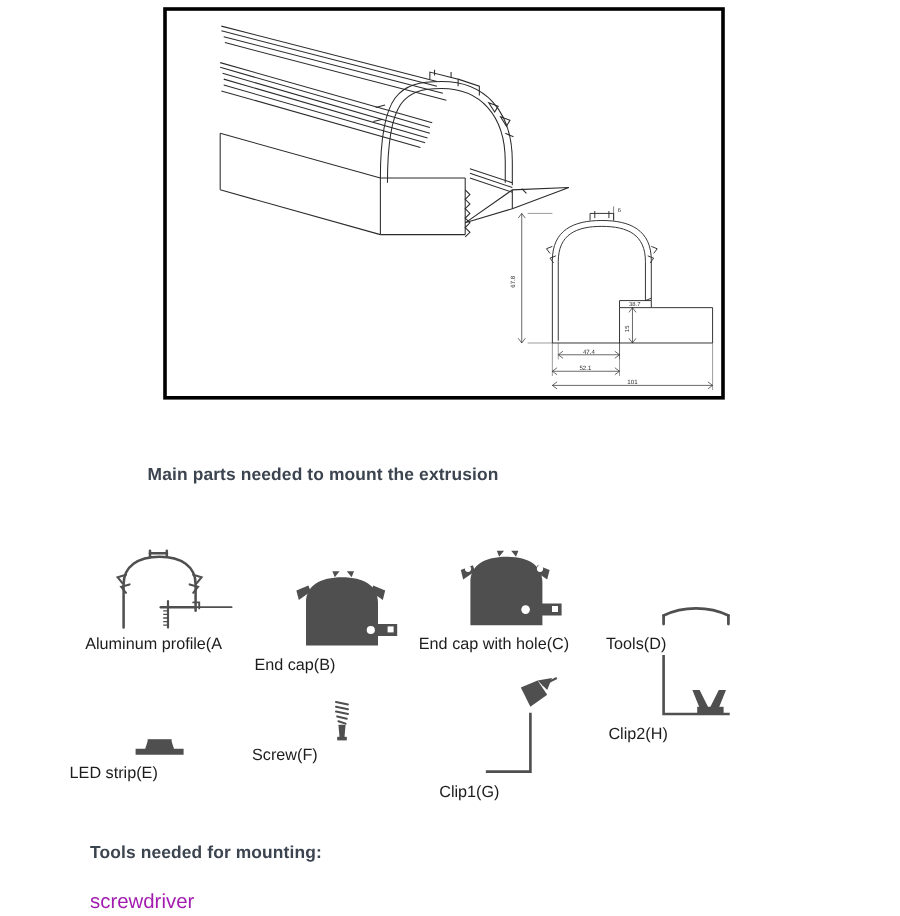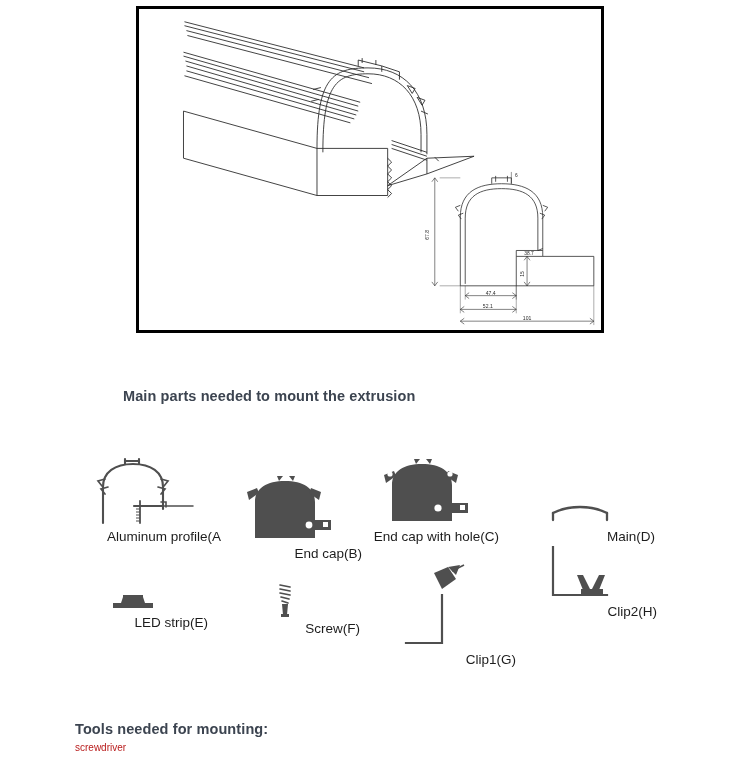--- a/index.html
+++ b/index.html
@@ -26,35 +26,35 @@
   
   .heading{
     position:absolute;
     font-size:14.5px;
     font-weight:bold;
     color:#3c4450;
     letter-spacing:.1px;
     white-space:nowrap;
   }
   #heading-parts{left:75px; top:388px;margin-left:48px;}
-  #heading-tools{left:75px; top:721px;}
+  #heading-tools{left:75px; top:703px;}
   .body-text{
     position:absolute;
-    font-size:10px;
+    font-size:17px;
     font-weight:normal;
-    color:#b91c1c;
+    color:#a21caf;
     white-space:nowrap;
   }
   #tools-screwdriver{left:75px; top:742px;}
 
   
   .part{
     position:absolute;
     width:150px;
-    text-align:right;
+    text-align:left;
   }
   .part-icon{
     height:70px;
     display:flex;
     align-items:flex-end;
     justify-content:center;
   }
   .part-icon svg{display:block;overflow:visible;}
   .part-label{
     font-size:13.5px;
@@ -62,21 +62,21 @@
     white-space:nowrap;
     margin-top:4px;
   }
 
   
   #part-a{left:71px;  top:455px;}
   #part-b{left:212px; top:472px;}
   #part-c{left:349px; top:455px;}
   #part-d{left:505px; top:455px;}
   
-  #part-e{left:58px;  top:557px;}
+  #part-e{left:58px;  top:578px;}
   #part-f{left:210px; top:563px;}
   #part-g{left:366px; top:561px;}
   #part-h{left:507px; top:513px;}
 
   #part-g .part-icon,#part-h .part-icon{height:88px;}
   #part-e .part-icon,#part-f .part-icon{height:55px;}
   #part-e .part-label,#part-f .part-label,
   #part-g .part-label,#part-h .part-label{margin-top:3px;}
 </style>
 </head>
@@ -261,21 +261,21 @@
 <div class="part" id="part-d">
   <div class="part-icon">
     <svg width="70" height="30" viewBox="0 0 70 30">
       <g fill="none" stroke="#4f4f4f" stroke-width="2.3" stroke-linecap="round">
         <path d="M8 18 C24 10 46 10 62 18"></path>
         <path d="M8 18 L8 25"></path>
         <path d="M62 18 L62 25"></path>
       </g>
     </svg>
   </div>
-  <div class="part-label">Main(D)</div>
+  <div class="part-label">Tools(D)</div>
 </div>
 
 <div class="part" id="part-e">
   <div class="part-icon">
     <svg width="56" height="22" viewBox="0 0 56 22">
       <path fill="#4f4f4f" d="M8 18 L48 18 L48 13 L40 13 L38 7 L18 7 L16 13 L8 13 Z"></path>
       <path fill="#4f4f4f" d="M18 5 L38 5 L38 8 L18 8 Z"></path>
     </svg>
   </div>
   <div class="part-label">LED strip(E)</div>

